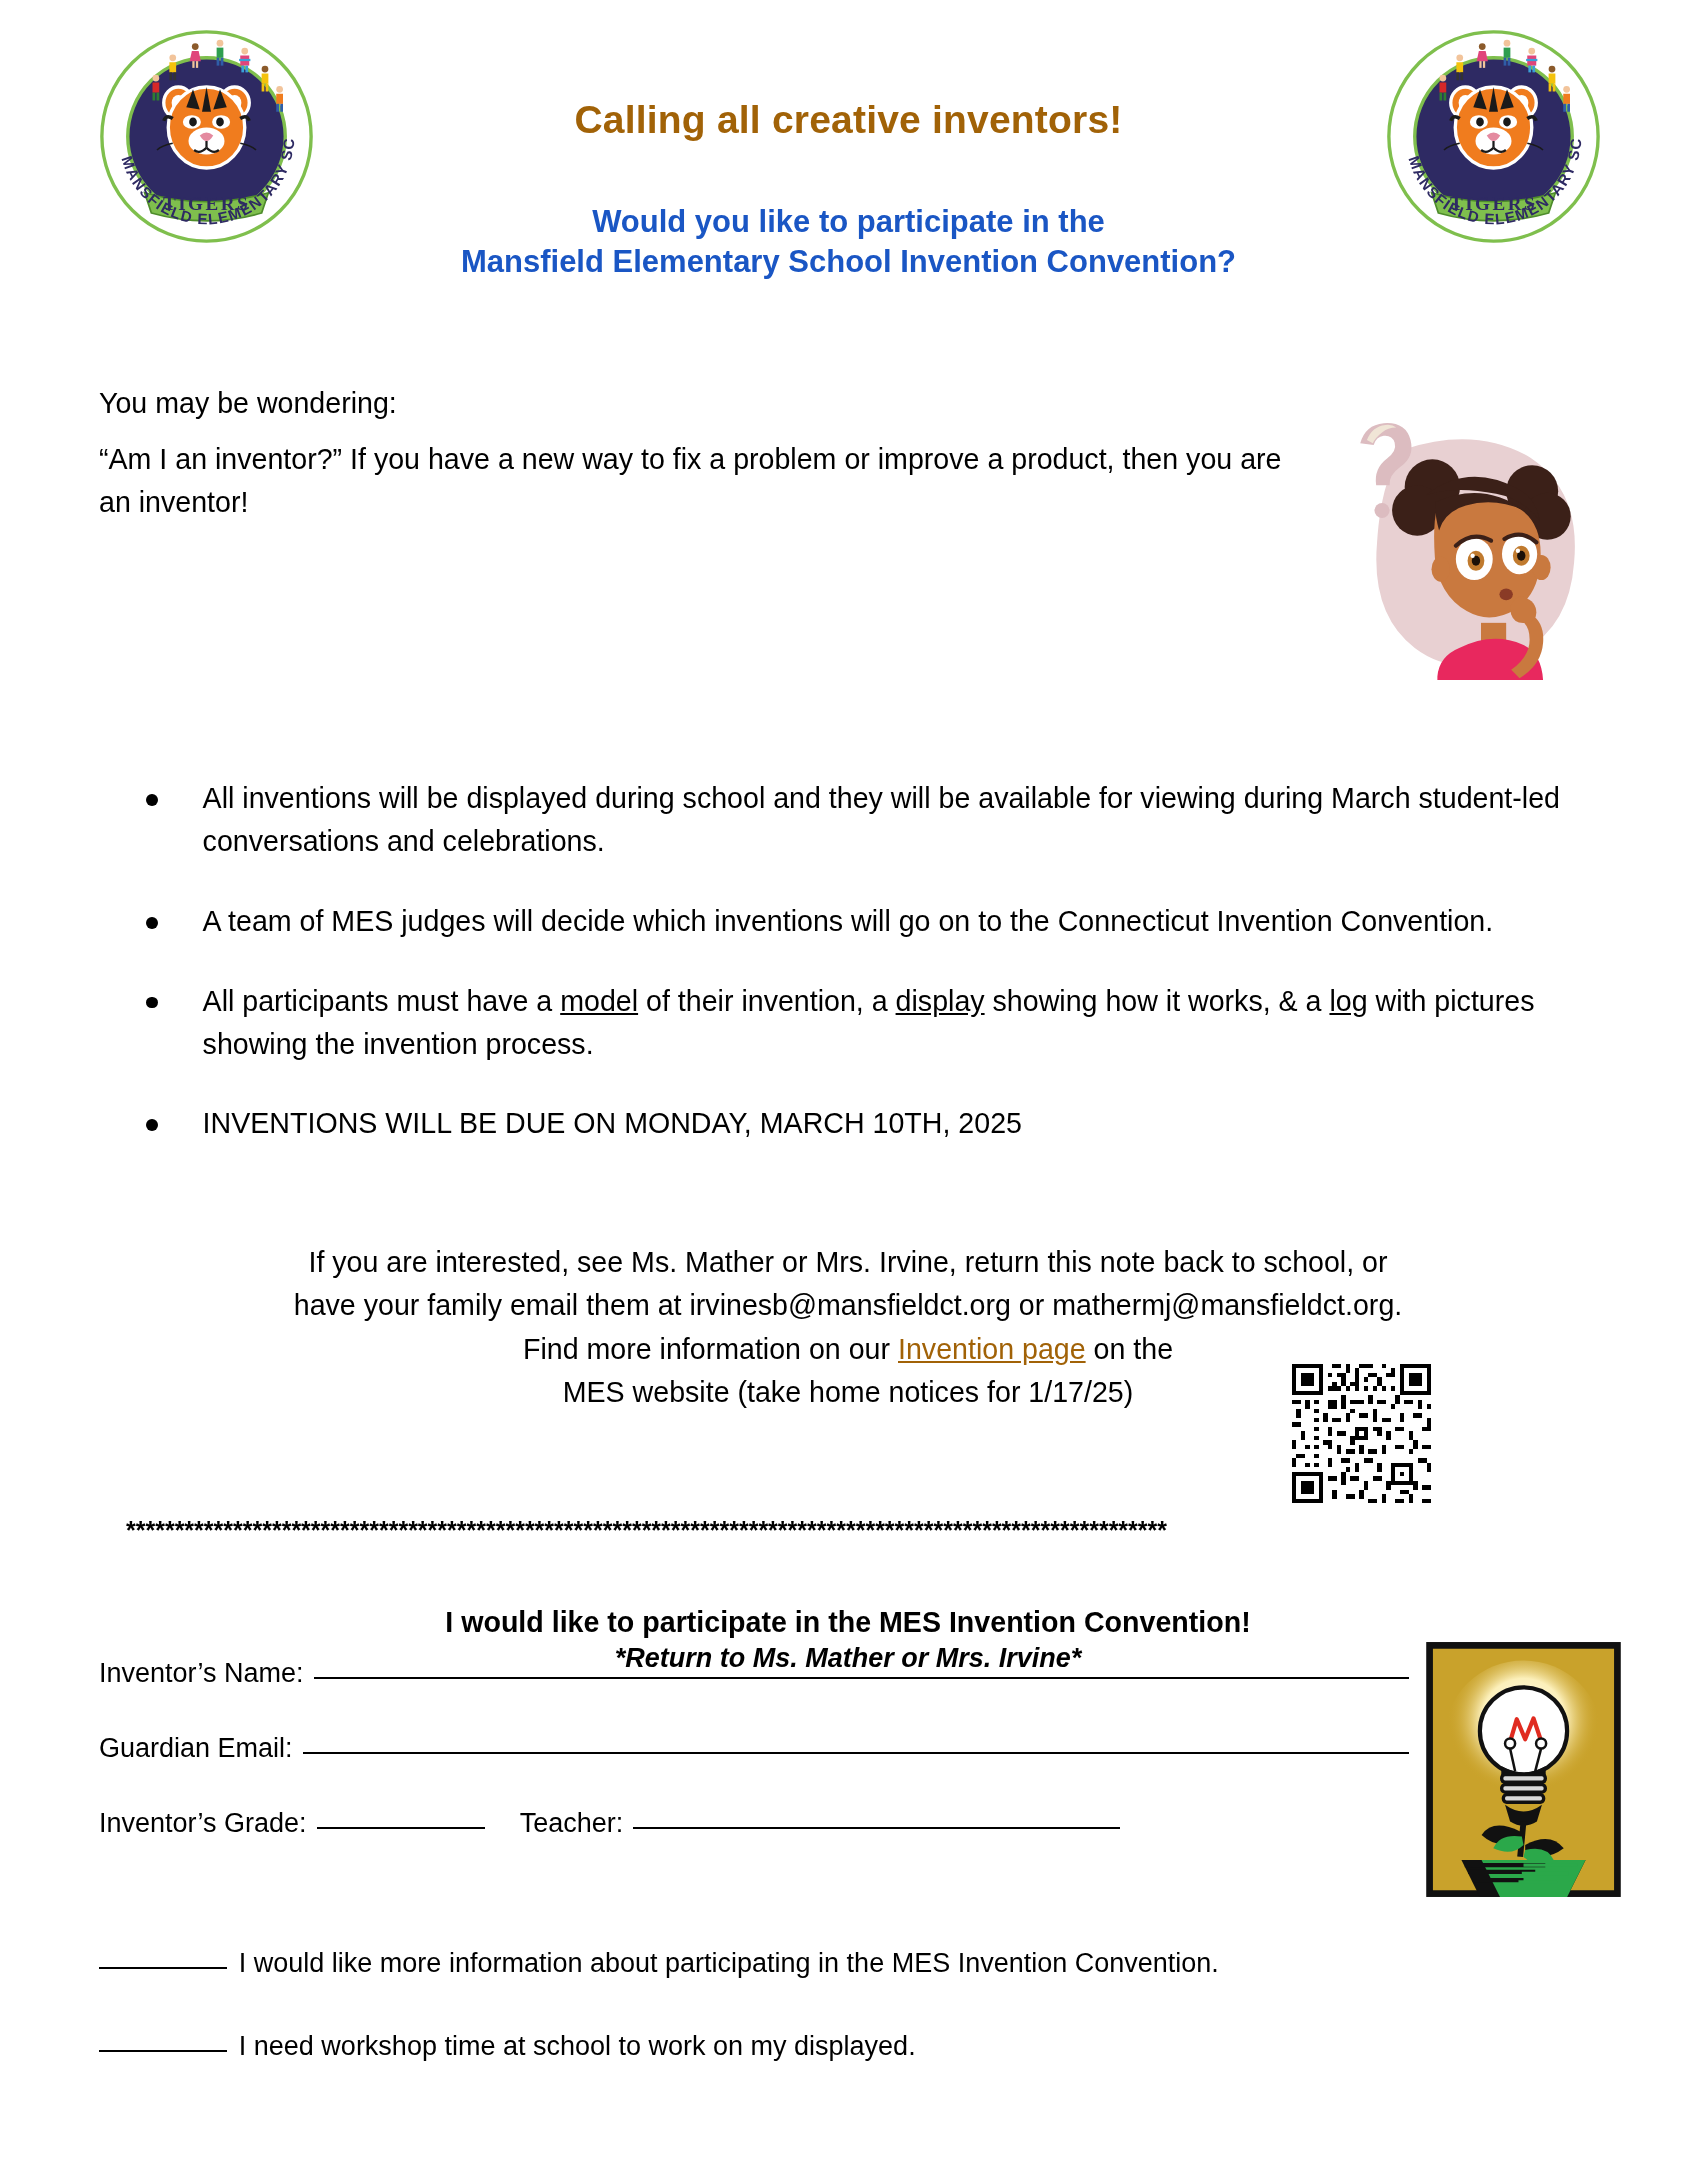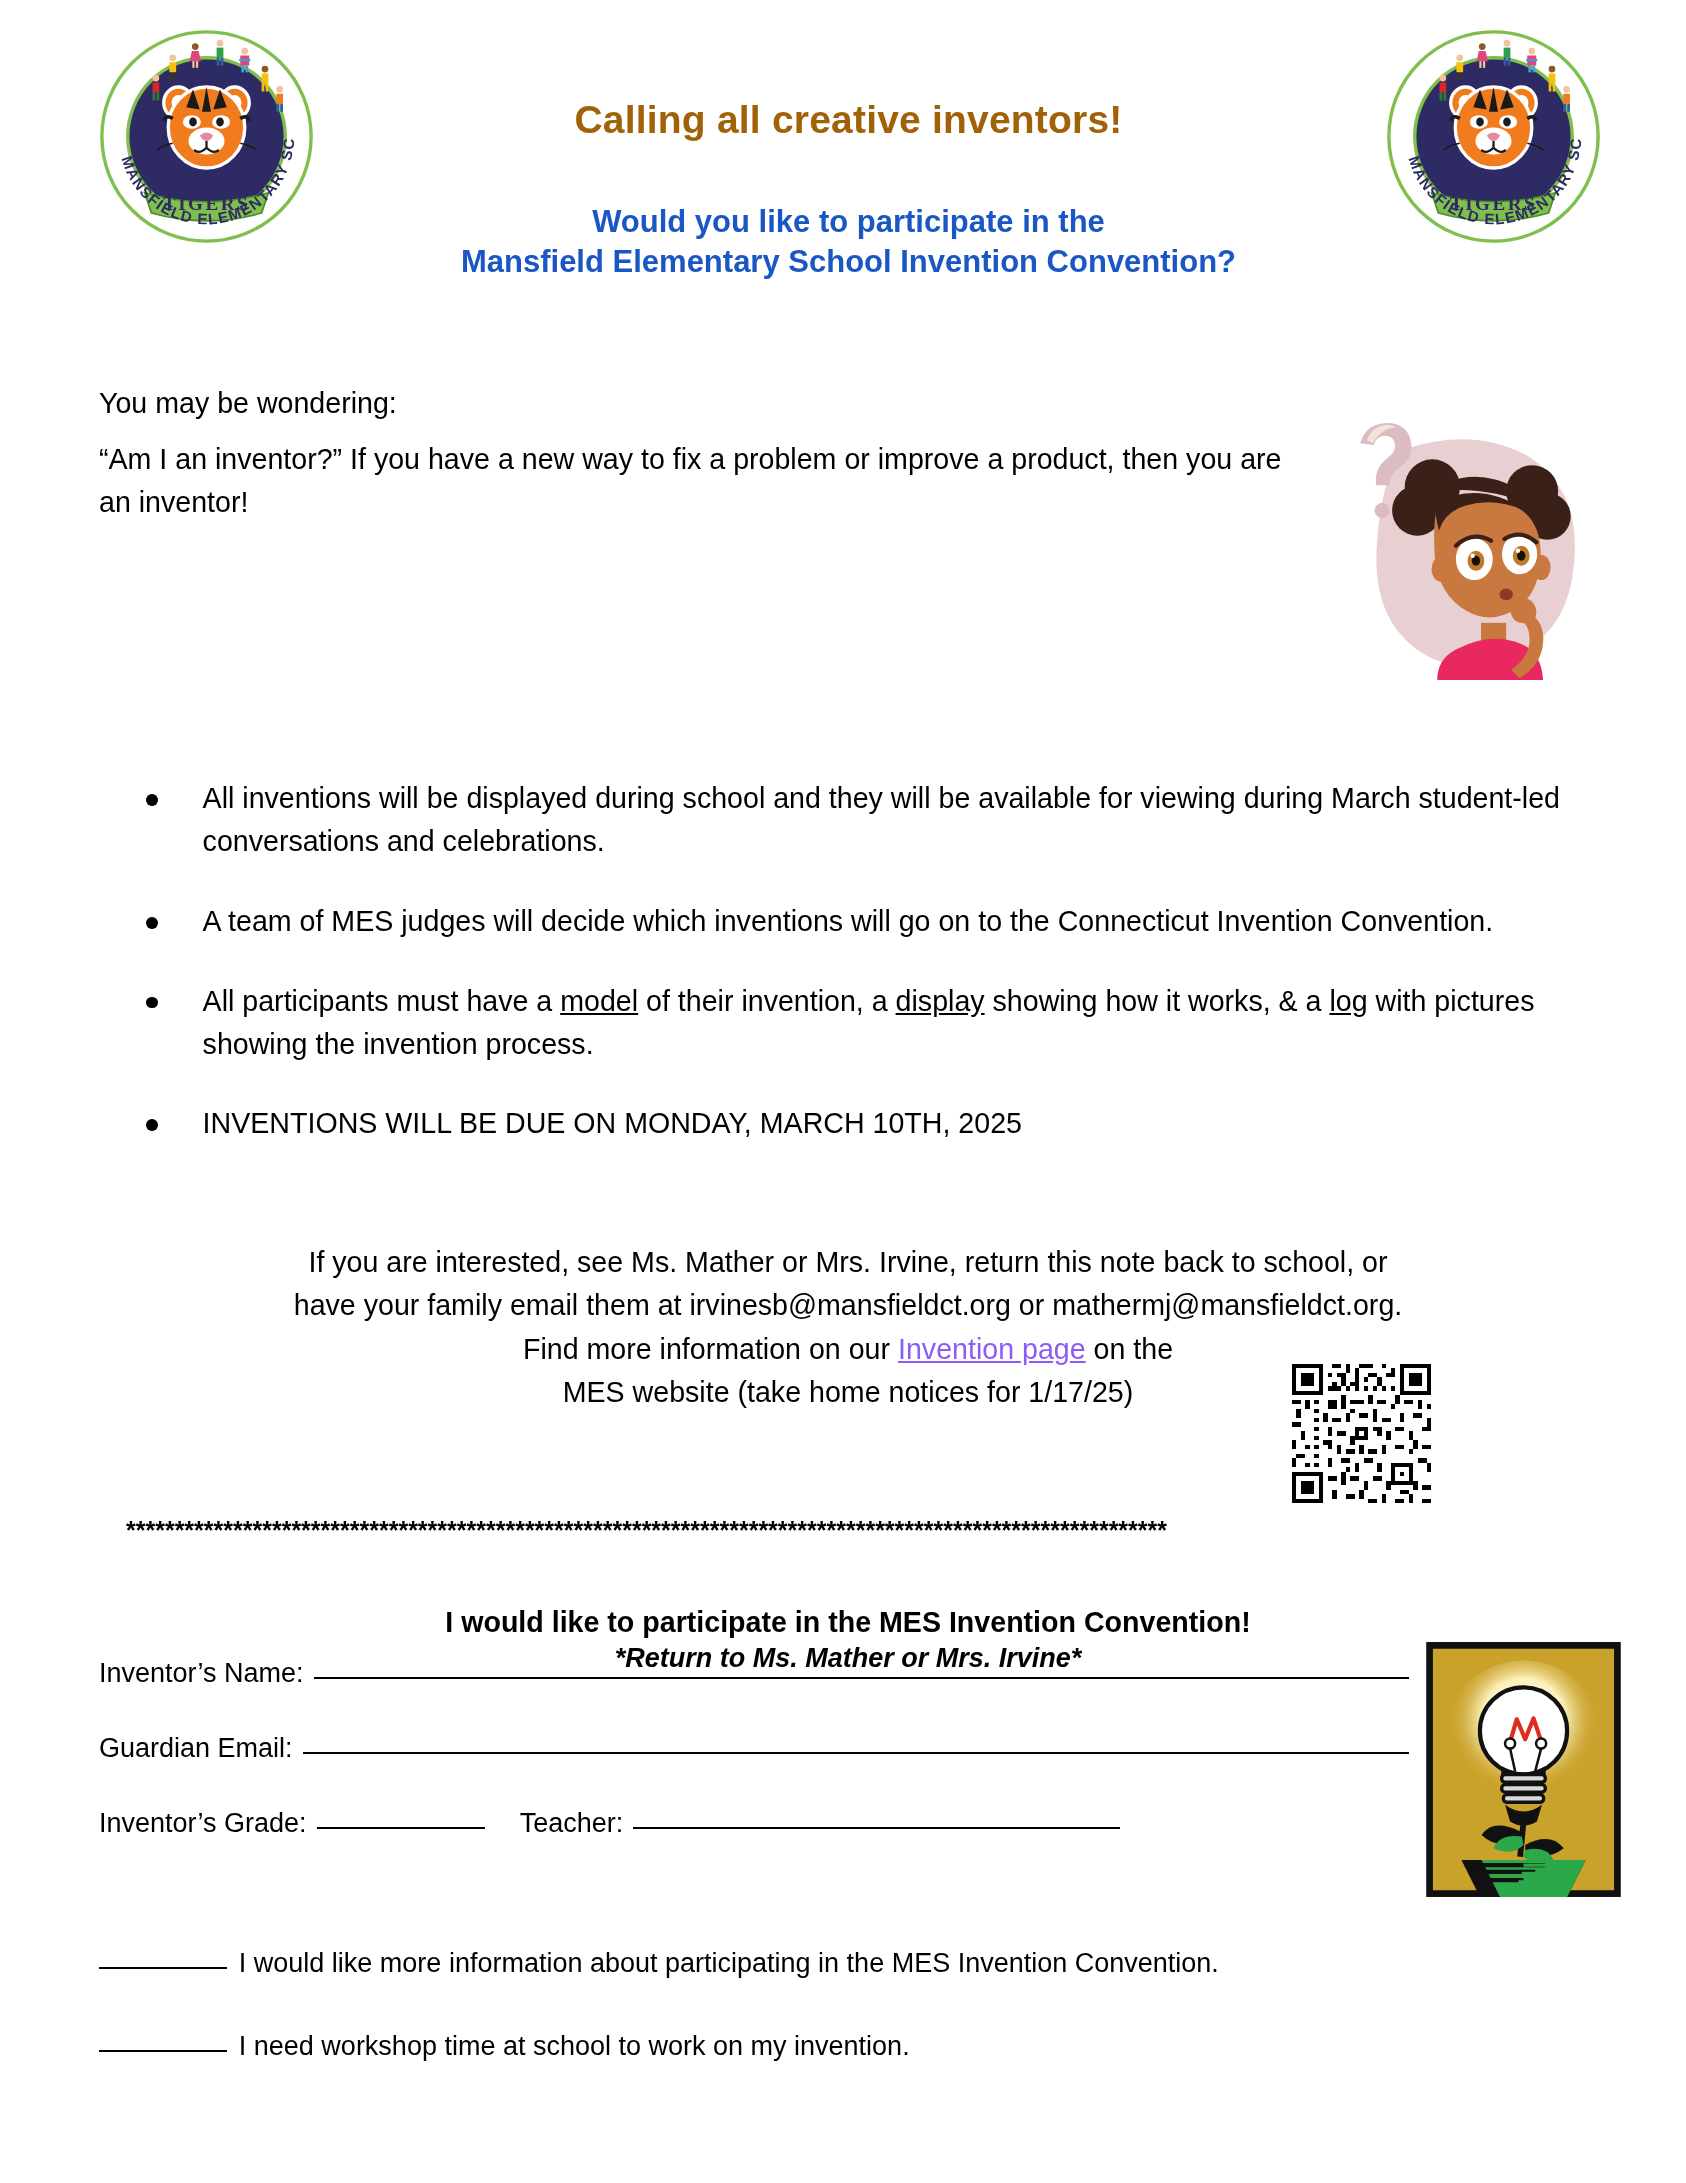--- a/index.html
+++ b/index.html
@@ -113,21 +113,21 @@
     left: 126px;
     top: 1241px;
     width: 1444px;
     font-size: 28.6px;
     line-height: 1.52;
     text-align: center;
   }
   .contact .ln { display: block; }
   .contact .indent-right { text-align: center; }
   .link {
-    color: #8b5cf6;
+    color: #a16207;
   }
   .qr {
     position: absolute;
     left: 1287px;
     top: 1359px;
     width: 149px;
     height: 149px;
   }
   .qr svg { display:block; width:100%; height:100%; }
 
@@ -697,18 +697,18 @@
     </svg>
   </div>
 
   <div class="checks">
     <div class="check-row">
       <span class="check-rule"></span>
       <span>I would like more information about participating in the MES Invention Convention.</span>
     </div>
     <div class="check-row">
       <span class="check-rule"></span>
-      <span>I need workshop time at school to work on my invention.</span>
+      <span>I need workshop time at school to work on my displayed.</span>
     </div>
   </div>
 
 </div>
 
 
 </body></html>

